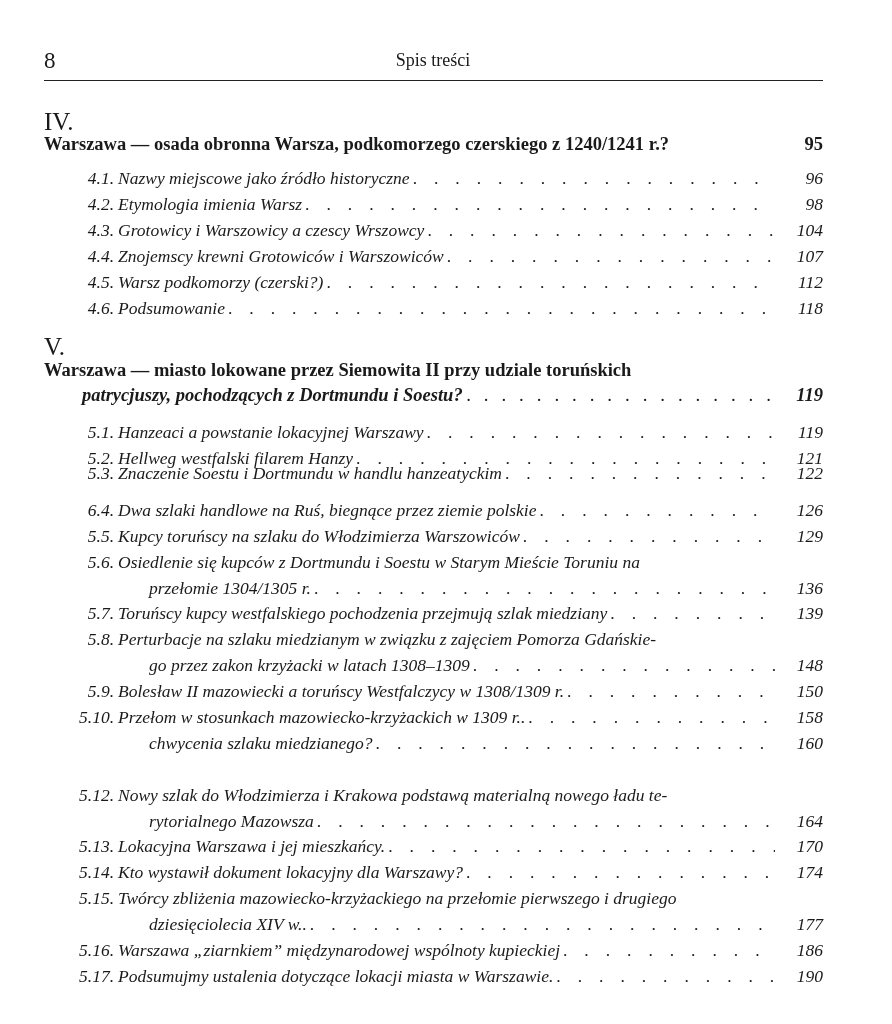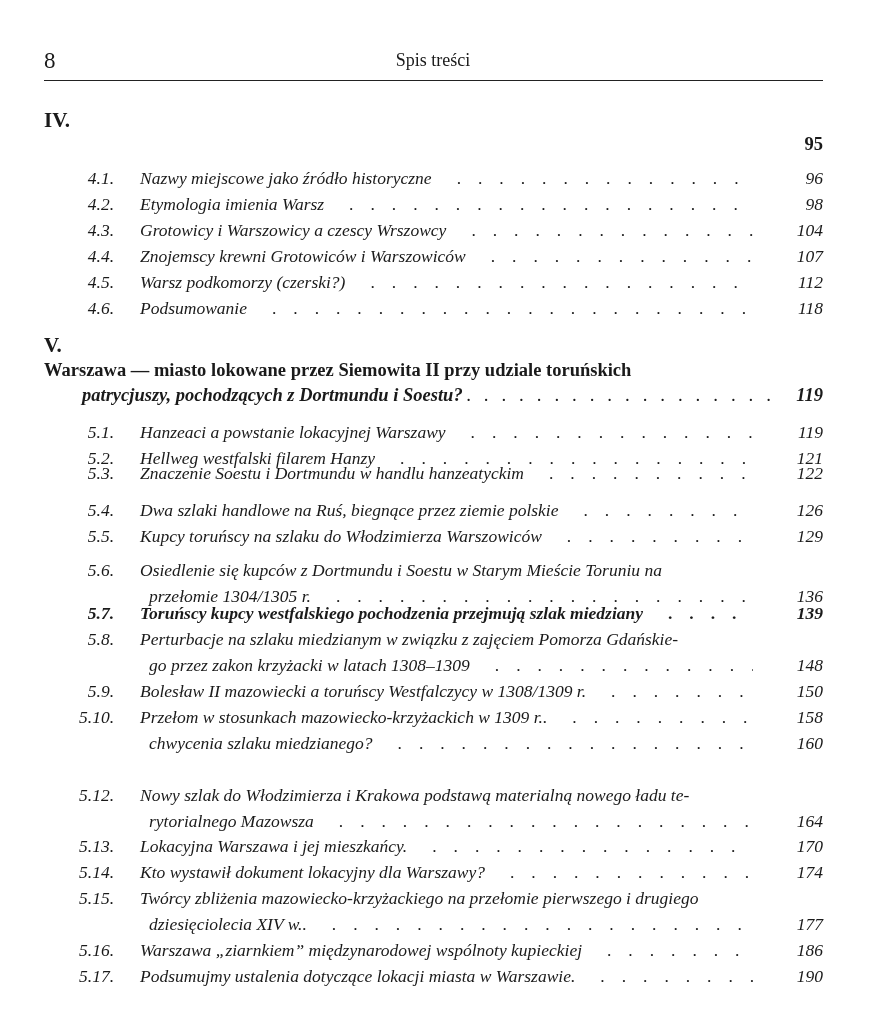--- a/index.html
+++ b/index.html
@@ -3,48 +3,49 @@
 <meta charset="utf-8">
 <style>
   html, body { margin: 0; padding: 0; background: #ffffff; }
   body { width: 892px; height: 1024px; position: relative; overflow: hidden;
          font-family: "Liberation Serif", "DejaVu Serif", serif; color: #1a1a1a; }
   .page-header { position: absolute; left: 44px; top: 46px; width: 778px; height: 34px; }
   .page-number { position: absolute; left: 0; top: 2px; font-size: 23px; }
   .running-title { position: absolute; left: 0; width: 100%; top: 4px; text-align: center; font-size: 18px; }
   .header-rule { position: absolute; left: 44px; top: 80px; width: 779px; height: 1px; background: #222; }
 
-  .part-num { position: absolute; left: 44px; font-size: 21px; font-weight: bold; text-align: right; }
+  .part-num { position: absolute; left: 44px; font-size: 25px; font-weight: normal; text-align: right; }
   .part-title { position: absolute; left: 44px; width: 779px; font-size: 18.5px; font-weight: bold; line-height: 25px; }
   .part-title .line { display: flex; align-items: baseline; white-space: nowrap; }
   .part-title .line.cont { padding-left: 38px; font-style: italic; }
   .part-title .dots { flex: 1; overflow: hidden; white-space: nowrap; letter-spacing: 4.2px; font-weight: normal; padding: 0 4px; }
   .part-title .pg { width: 52px; text-align: right; flex: none; }
 
   .entry { position: absolute; left: 44px; width: 779px; font-style: italic; font-size: 17.5px; line-height: 26px; }
-  .entry .row { display: flex; align-items: baseline; white-space: nowrap; gap: 22px; }
+  .entry .row { display: flex; align-items: baseline; white-space: nowrap; }
   .entry .num { flex: none; text-align: right; }
   .entry .txt { flex: none; }
   .entry .dots { flex: 1; overflow: hidden; white-space: nowrap; letter-spacing: 6.3px; font-style: normal; padding-left: 3px; }
   .entry .pg { width: 48px; flex: none; text-align: right; }
   .entry .cont { padding-left: 86px; }
 </style>
 </head>
 <body>
 
 <div class="page-header">
   <span class="page-number">8</span>
   <span class="running-title">Spis treści</span>
 </div>
 <div class="header-rule"></div>
 
 <div id="toc">
     <div class="part-num" style="top: 108px;">IV.</div>
     <div class="part-title" style="top: 132px;">
       <div class="line">
+        <span class="ttxt">Warszawa — osada obronna Warsza, podkomorzego czerskiego z 1240/1241 r.?</span>
         <span class="dots"></span>
         <span class="pg">95</span>
       </div>
     </div>
     <div class="entry" style="top: 165px;">
       <div class="row">
         <span class="num" style="width: 70px; padding-right: 4px;">4.1.</span>
         <span class="txt">Nazwy miejscowe jako źródło historyczne</span>
         <span class="dots">. . . . . . . . . . . . . . . . . . . . . . . . . . . . . . . . . . . . . . . . . . . . . . . . . . . . . . . . . . . . .</span>
         <span class="pg">96</span>
@@ -120,46 +121,46 @@
     <div class="entry" style="top: 460px;">
       <div class="row">
         <span class="num" style="width: 70px; padding-right: 4px;">5.3.</span>
         <span class="txt">Znaczenie Soestu i Dortmundu w handlu hanzeatyckim</span>
         <span class="dots">. . . . . . . . . . . . . . . . . . . . . . . . . . . . . . . . . . . . . . . . . . . . . . . . . . . . . . . . . . . . .</span>
         <span class="pg">122</span>
       </div>
     </div>
     <div class="entry" style="top: 496.7px;">
       <div class="row">
-        <span class="num" style="width: 70px; padding-right: 4px;">5.4.</span>
+        <span class="num" style="width: 70px; padding-right: 4px;">6.4.</span>
         <span class="txt">Dwa szlaki handlowe na Ruś, biegnące przez ziemie polskie</span>
         <span class="dots">. . . . . . . . . . . . . . . . . . . . . . . . . . . . . . . . . . . . . . . . . . . . . . . . . . . . . . . . . . . . .</span>
         <span class="pg">126</span>
       </div>
     </div>
     <div class="entry" style="top: 522.6px;">
       <div class="row">
         <span class="num" style="width: 70px; padding-right: 4px;">5.5.</span>
         <span class="txt">Kupcy toruńscy na szlaku do Włodzimierza Warszowiców</span>
         <span class="dots">. . . . . . . . . . . . . . . . . . . . . . . . . . . . . . . . . . . . . . . . . . . . . . . . . . . . . . . . . . . . .</span>
         <span class="pg">129</span>
       </div>
     </div>
     <div class="entry" style="top: 548.5px;">
       <div class="row">
-        <span class="num" style="width: 70px; padding-right: 4px; margin-top: 8px;">5.6.</span>
+        <span class="num" style="width: 70px; padding-right: 4px;">5.6.</span>
         <span class="txt">Osiedlenie się kupców z Dortmundu i Soestu w Starym Mieście Toruniu na</span>
       </div>
       <div class="row cont" style="padding-left: 105px;">
         <span class="txt">przełomie 1304/1305 r.</span>
         <span class="dots">. . . . . . . . . . . . . . . . . . . . . . . . . . . . . . . . . . . . . . . . . . . . . . . . . . . . . . . . . . . . .</span>
         <span class="pg">136</span>
       </div>
     </div>
-    <div class="entry" style="top: 600.3px; font-weight: bold;">
+    <div class="entry" style="top: 600.3px;">
       <div class="row">
         <span class="num" style="width: 70px; padding-right: 4px;">5.7.</span>
         <span class="txt">Toruńscy kupcy westfalskiego pochodzenia przejmują szlak miedziany</span>
         <span class="dots">. . . . . . . . . . . . . . . . . . . . . . . . . . . . . . . . . . . . . . . . . . . . . . . . . . . . . . . . . . . . .</span>
         <span class="pg">139</span>
       </div>
     </div>
     <div class="entry" style="top: 626.2px;">
       <div class="row">
         <span class="num" style="width: 70px; padding-right: 4px;">5.8.</span>

